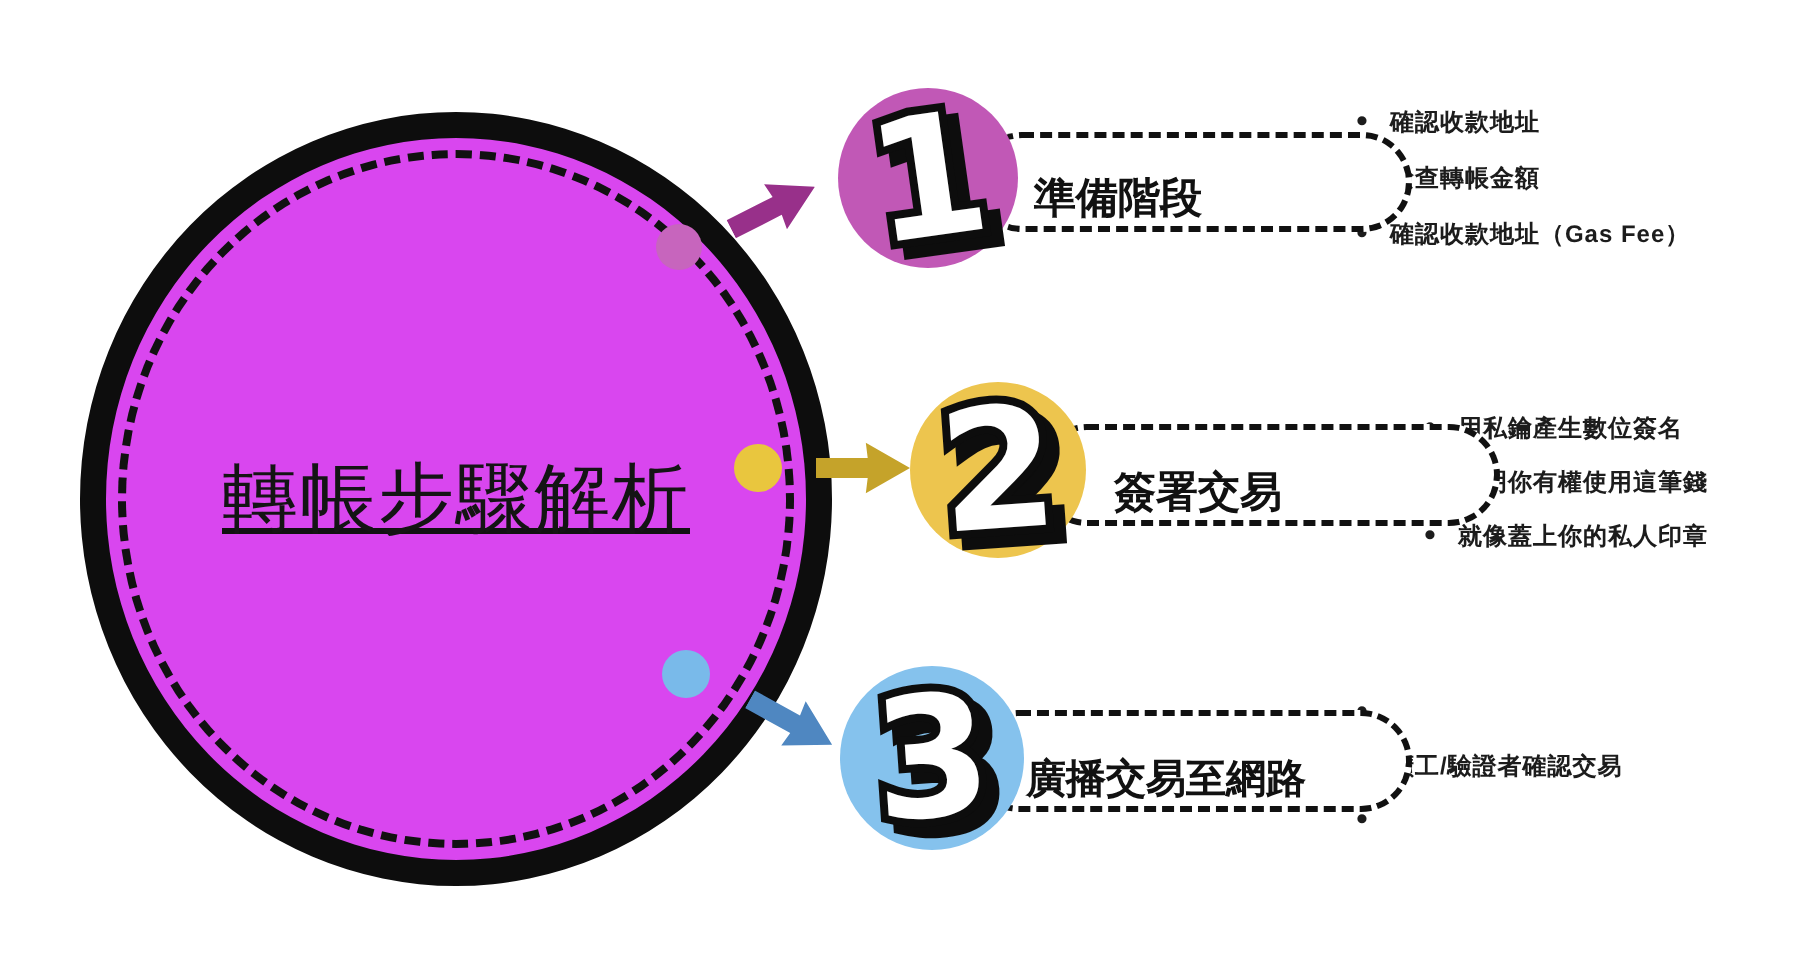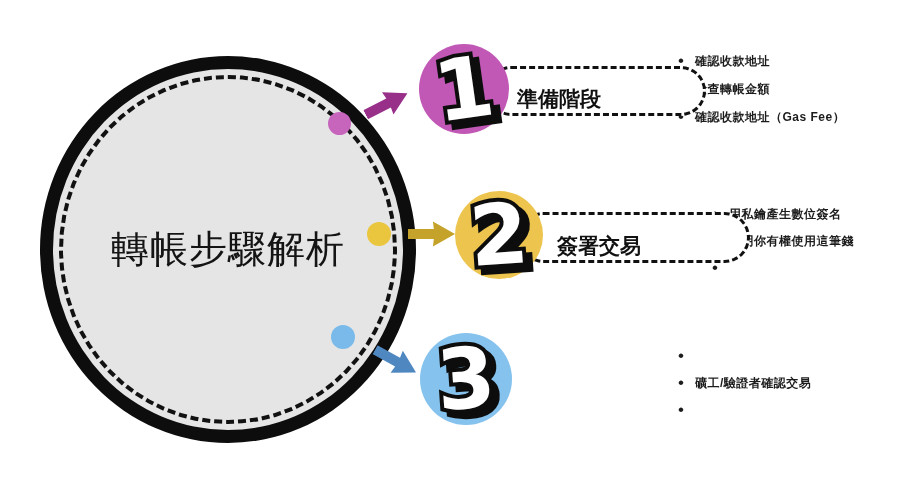--- a/index.html
+++ b/index.html
@@ -8,21 +8,21 @@
     overflow:hidden; font-family:"Liberation Sans","DejaVu Sans",sans-serif;
     color:#111;
   }
   .abs { position:absolute; }
 
   
   .main-circle {
     left:40px; top:56px; width:350px; height:361px;
     border:13px solid #0d0d0d; border-radius:50%;
     display:flex; align-items:center; justify-content:center;
-    background:#e5e5e5; z-index:2;
+    background:#d946ef; z-index:2;text-decoration:underline;
   }
   .main-circle-inner {
     position:absolute; inset:6px; border:4px dashed #111;
     border-radius:50%; pointer-events:none;
   }
   .main-title {
     font-size:38px; font-weight:500; letter-spacing:1px; color:#141414;
     white-space:nowrap; z-index:1;
   }
 
@@ -143,23 +143,27 @@
     <div class="bullet-row">
       <span class="bullet-mark">•</span>
       <span class="bullet-text">用私鑰產生數位簽名</span>
     </div>
     <div class="bullet-row">
       <span class="bullet-mark">•</span>
       <span class="bullet-text">證明你有權使用這筆錢</span>
     </div>
     <div class="bullet-row">
       <span class="bullet-mark">•</span>
+      <span class="bullet-text">就像蓋上你的私人印章</span>
     </div>
   </div>
 
+  <div class="abs pill pill3">
+    <span class="pill-label">廣播交易至網路</span>
+  </div>
   <div class="abs step-badge badge3" style="background-color: rgb(133, 194, 237);">
     <div class="num-wrap">
       <span class="num-layer num-shadow">3</span>
       <span class="num-layer num-stroke">3</span>
       <span class="num-layer num-fill">3</span>
     </div>
   </div>
   <div class="abs bullets bullets3">
     <div class="bullet-row">
       <span class="bullet-mark">•</span>

